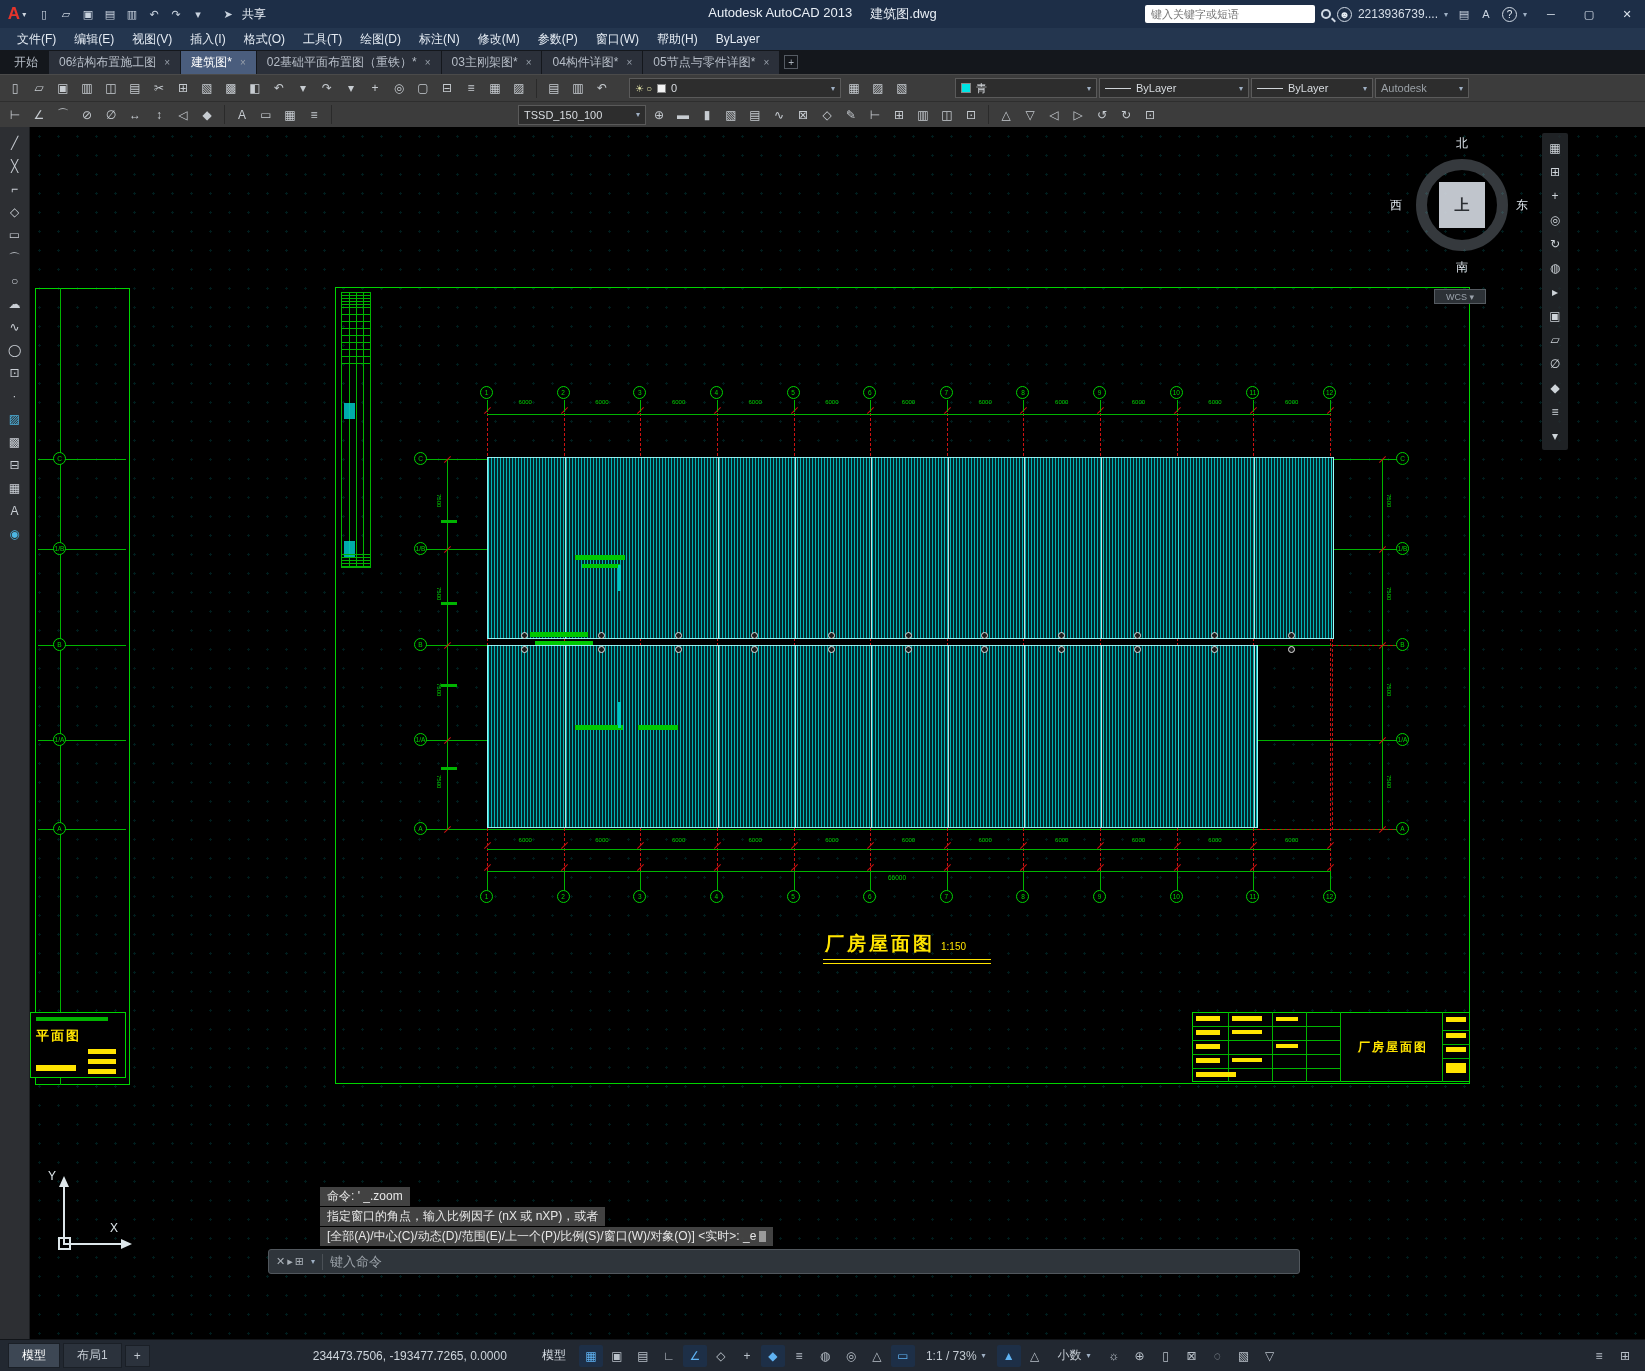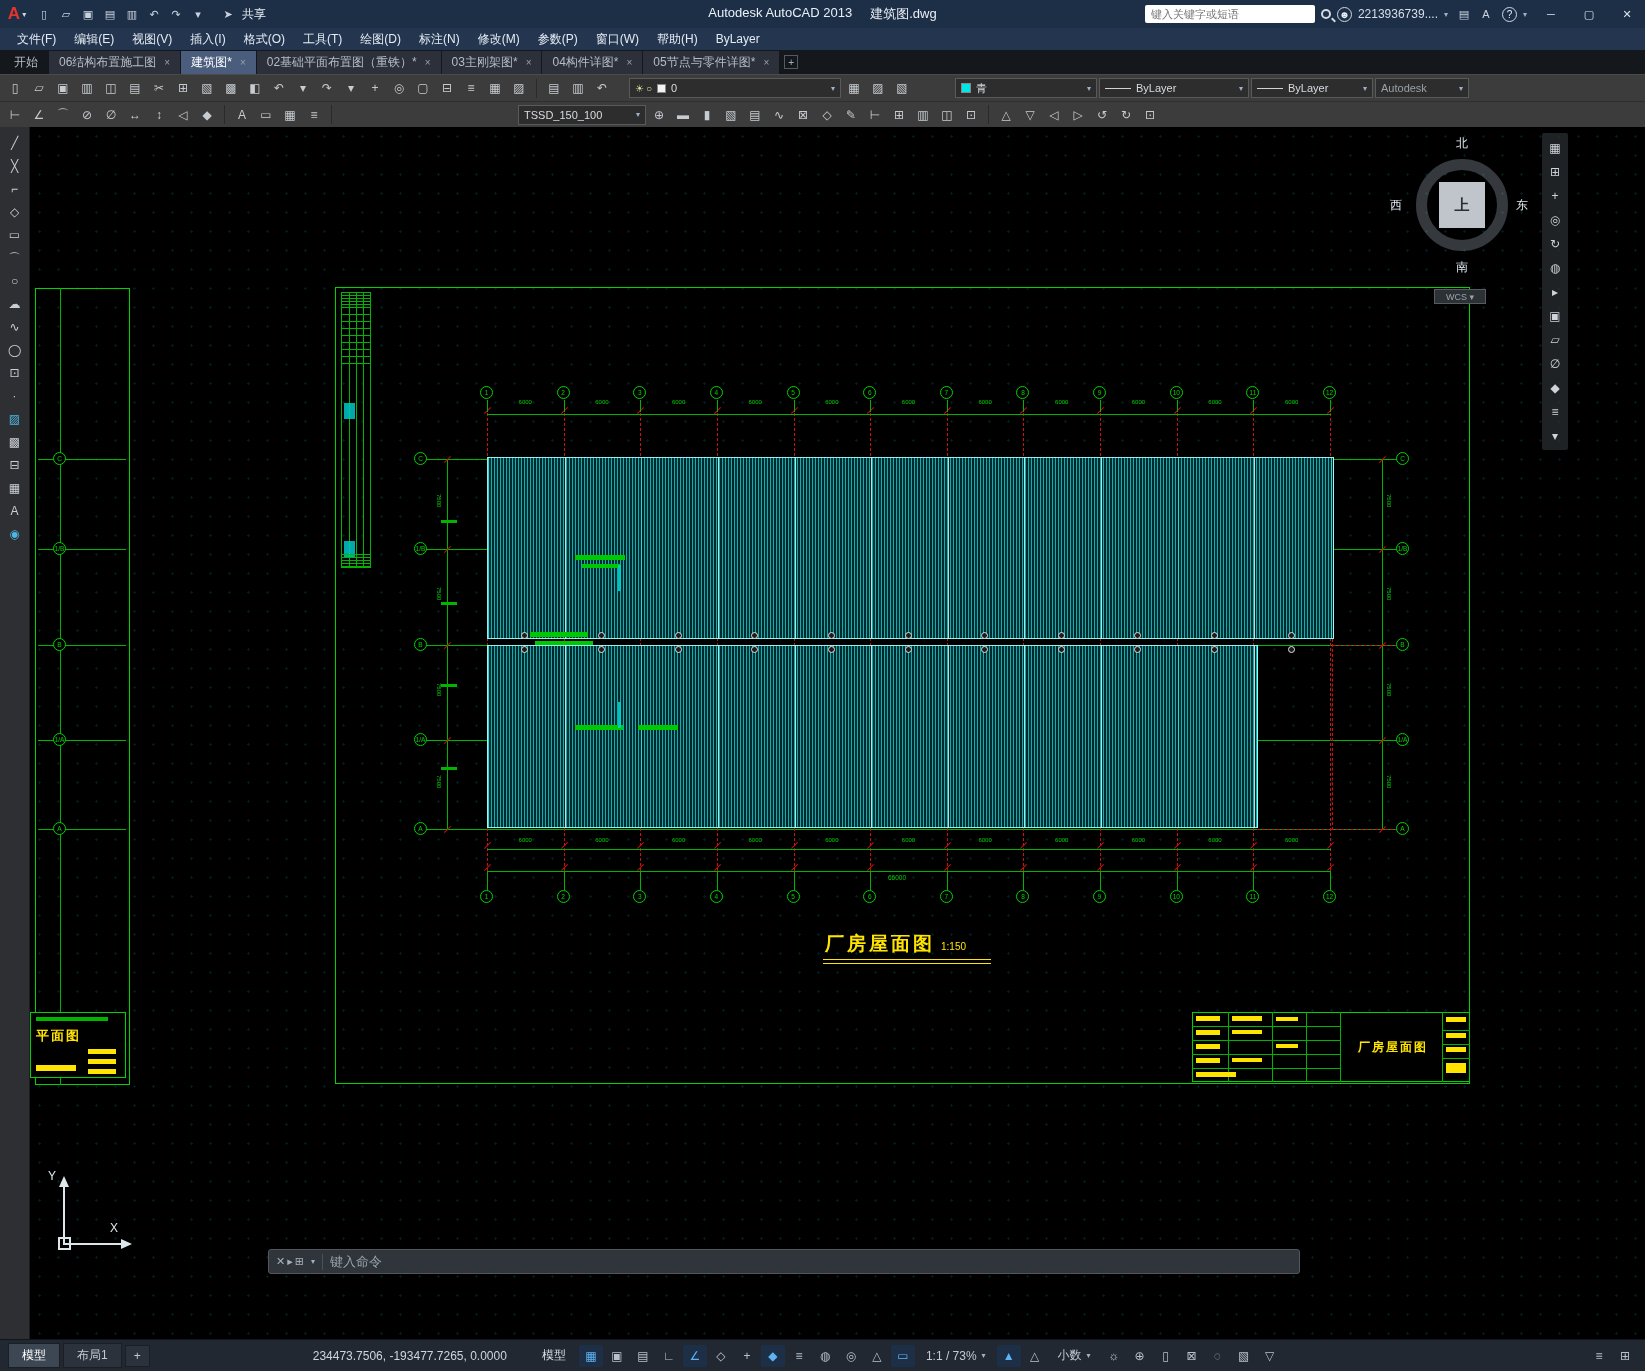--- a/index.html
+++ b/index.html
@@ -614,20 +614,25 @@
         <div style="left: 80px; top: 1094px; color: rgb(221, 230, 234); font-size: 12px;">X</div>
         <div style="left: 1386px; top: 32px; width: 92px; height: 92px; border-radius: 50%; border: 11px solid rgba(140, 150, 160, 0.38);"></div>
         <div style="left: 1409px; top: 55px; width: 46px; height: 46px; background: rgba(208, 214, 221, 0.92); color: rgb(43, 47, 51); font-size: 15px; font-weight: bold; display: flex; align-items: center; justify-content: center; z-index: 3;">上</div>
         <div style="left: 1424px; top: 8px; width: 16px; text-align: center; color: rgb(223, 231, 238); font-size: 12px; z-index: 3;">北</div>
         <div style="left: 1424px; top: 132px; width: 16px; text-align: center; color: rgb(223, 231, 238); font-size: 12px; z-index: 3;">南</div>
         <div style="left: 1360px; top: 70px; width: 16px; color: rgb(223, 231, 238); font-size: 12px; z-index: 3;">西</div>
         <div style="left: 1486px; top: 70px; width: 16px; color: rgb(223, 231, 238); font-size: 12px; z-index: 3;">东</div>
         <div style="left: 1404px; top: 162px; width: 52px; height: 15px; background: rgb(44, 49, 54); border: 1px solid rgb(85, 91, 97); color: rgb(154, 162, 171); font-size: 9px; display: flex; align-items: center; justify-content: center;">WCS ▾</div>
       </div>
 
+    <div class="cmdhist" id="cmdhist">
+        <div class="cline">命令: ' _.zoom</div>
+        <div class="cline">指定窗口的角点，输入比例因子 (nX 或 nXP)，或者</div>
+        <div class="cline">[全部(A)/中心(C)/动态(D)/范围(E)/上一个(P)/比例(S)/窗口(W)/对象(O)] &lt;实时&gt;: _e<span class="ccursor"></span></div>
+      </div>
 
     <div class="cmdbar">
       <span class="istrip">
           <span class="cicon">✕</span>
           <span class="cicon">▸</span>
           <span class="cicon">⊞</span>
         </span>
       <span class="caret">▾</span>
       <span class="cdiv"></span>
       <span class="cmdph">键入命令</span>

